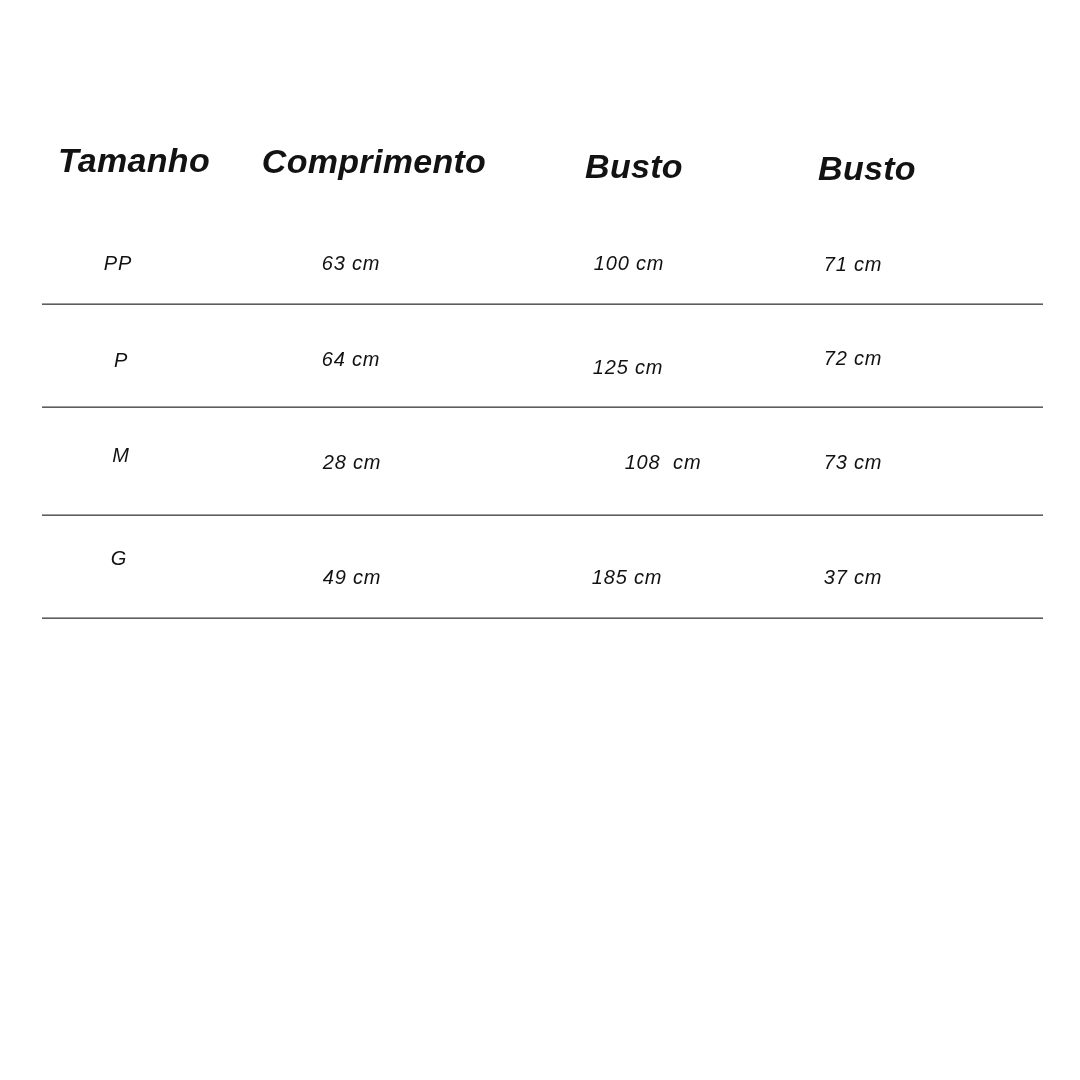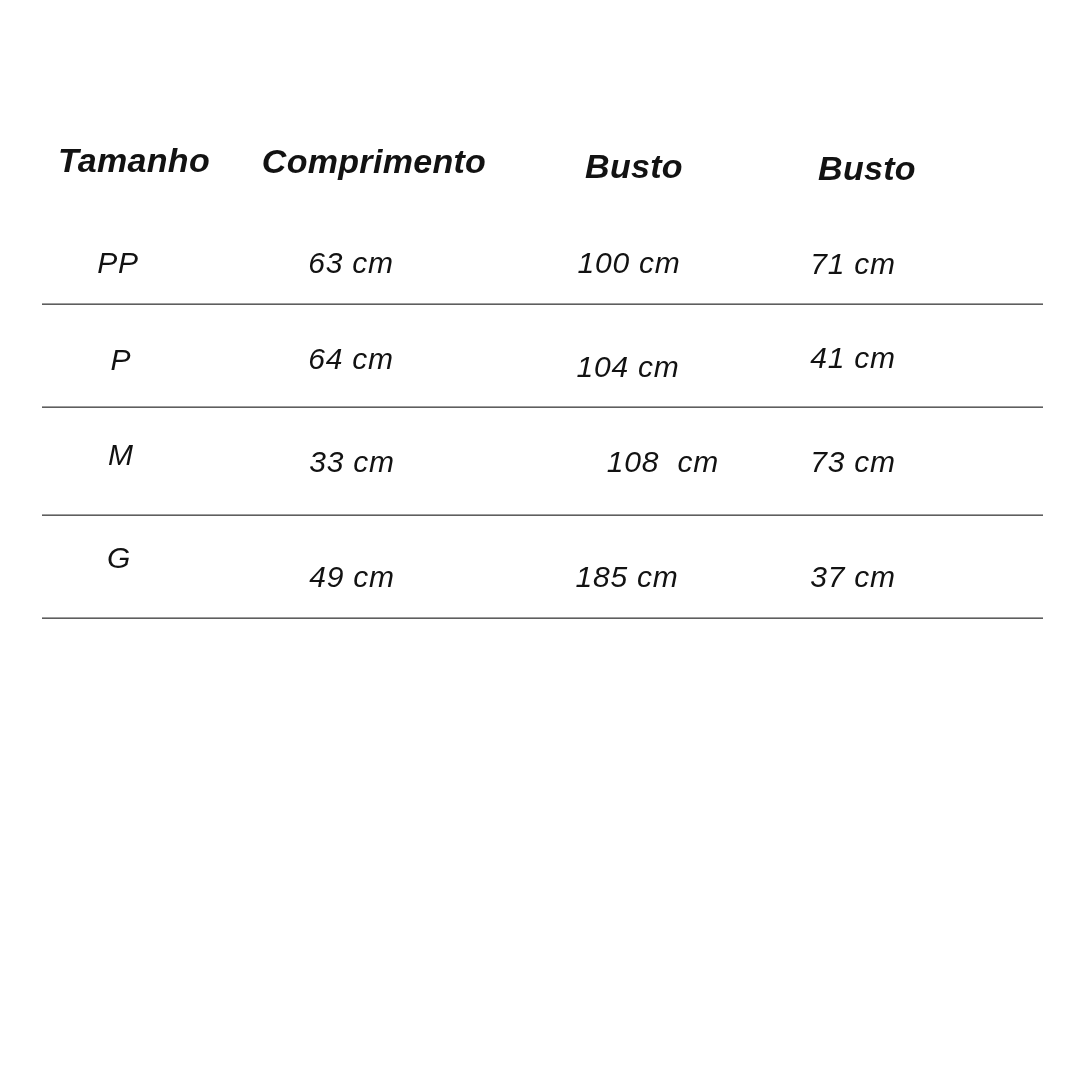--- a/index.html
+++ b/index.html
@@ -24,21 +24,21 @@
     color: #121212;
     line-height: 1;
   }
   .header {
     font-weight: 700;
     font-size: 34px;
     letter-spacing: 0.3px;
   }
   .value {
     font-weight: 400;
-    font-size: 30px;
+    font-size: 20px;
     letter-spacing: 0.8px;
   }
   .divider {
     position: absolute;
     left: 42px;
     width: 1001px;
     height: 2px;
     background: linear-gradient(#bdbdbd, #3e3e3e);
   }
 </style>
@@ -54,27 +54,27 @@
 
   <div class="cell value" style="left:118px; top:263px">PP</div>
   <div class="cell value" style="left:351px; top:263px">63 cm</div>
   <div class="cell value" style="left:629px; top:263px">100 cm</div>
   <div class="cell value" style="left:853px; top:264px">71 cm</div>
 
   <div class="divider" style="top:303px"></div>
 
   <div class="cell value" style="left:121px; top:360px">P</div>
   <div class="cell value" style="left:351px; top:359px">64 cm</div>
-  <div class="cell value" style="left:628px; top:367px">104 cm</div>
-  <div class="cell value" style="left:853px; top:358px">41 cm</div>
+  <div class="cell value" style="left:628px; top:367px">125 cm</div>
+  <div class="cell value" style="left:853px; top:358px">72 cm</div>
 
   <div class="divider" style="top:406px"></div>
 
   <div class="cell value" style="left:121px; top:455px">M</div>
-  <div class="cell value" style="left:352px; top:462px">33 cm</div>
+  <div class="cell value" style="left:352px; top:462px">28 cm</div>
   <div class="cell value" style="left:663px; top:462px">108  cm</div>
   <div class="cell value" style="left:853px; top:462px">73 cm</div>
 
   <div class="divider" style="top:514px"></div>
 
   <div class="cell value" style="left:119px; top:558px">G</div>
   <div class="cell value" style="left:352px; top:577px">49 cm</div>
   <div class="cell value" style="left:627px; top:577px">185 cm</div>
   <div class="cell value" style="left:853px; top:577px">37 cm</div>
 

